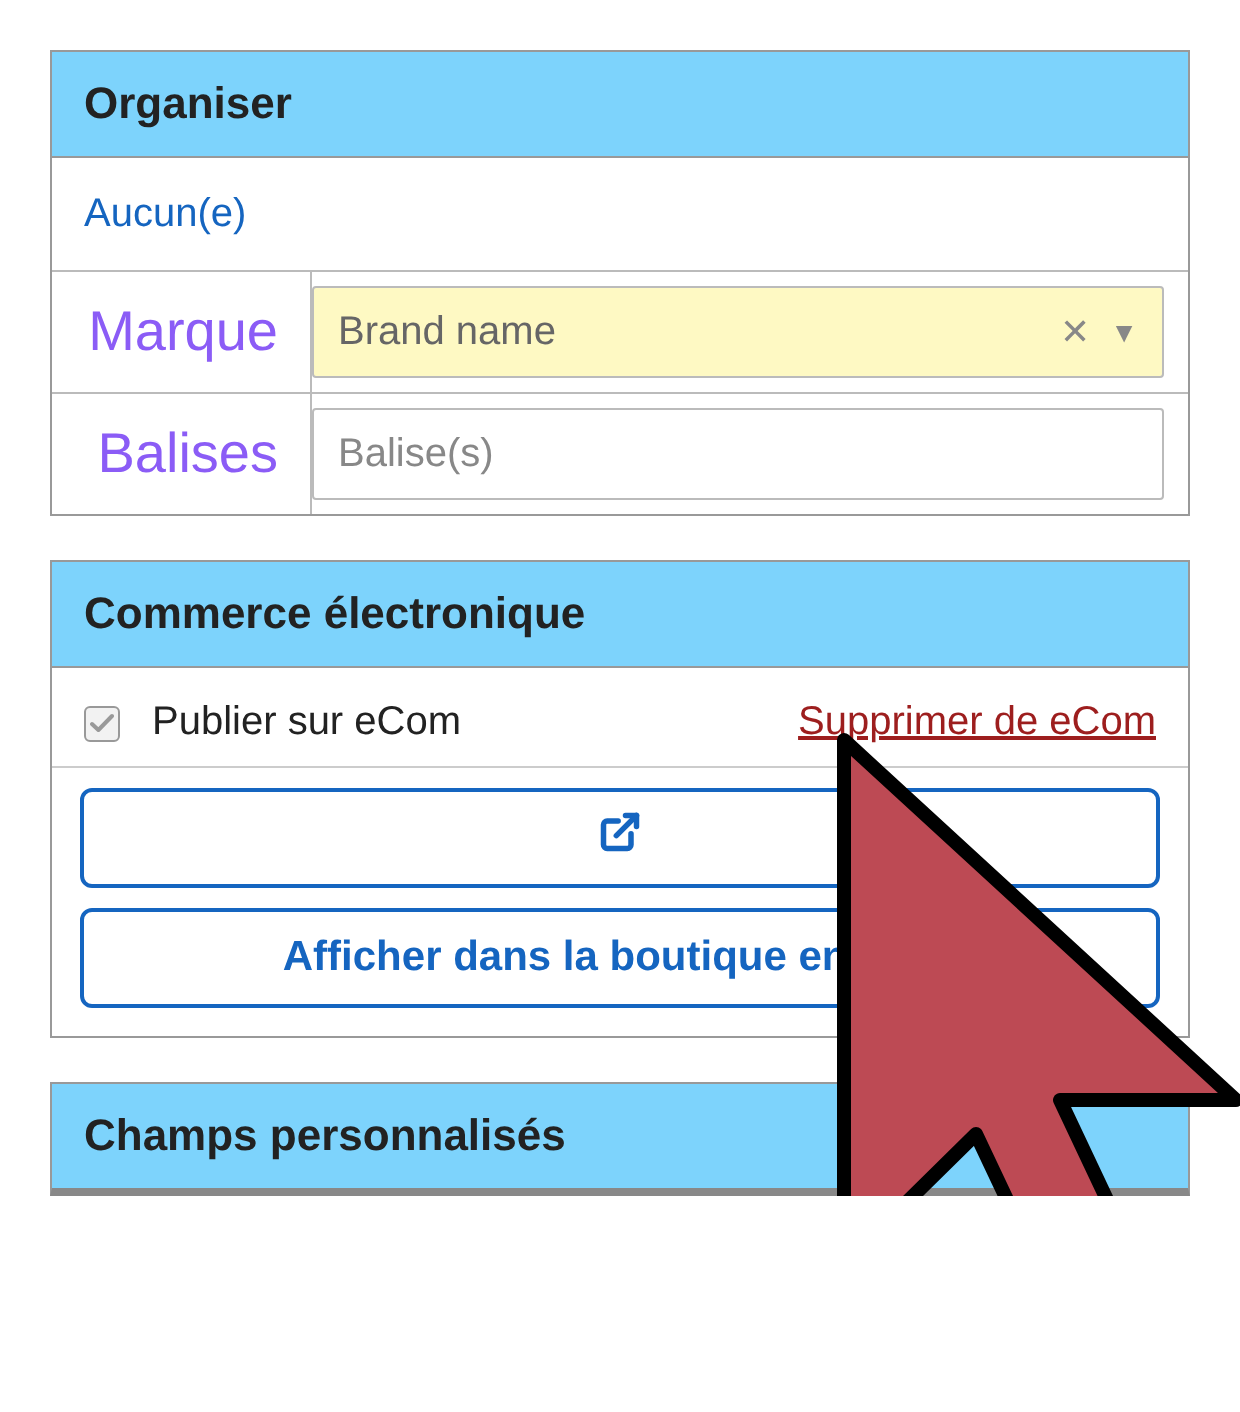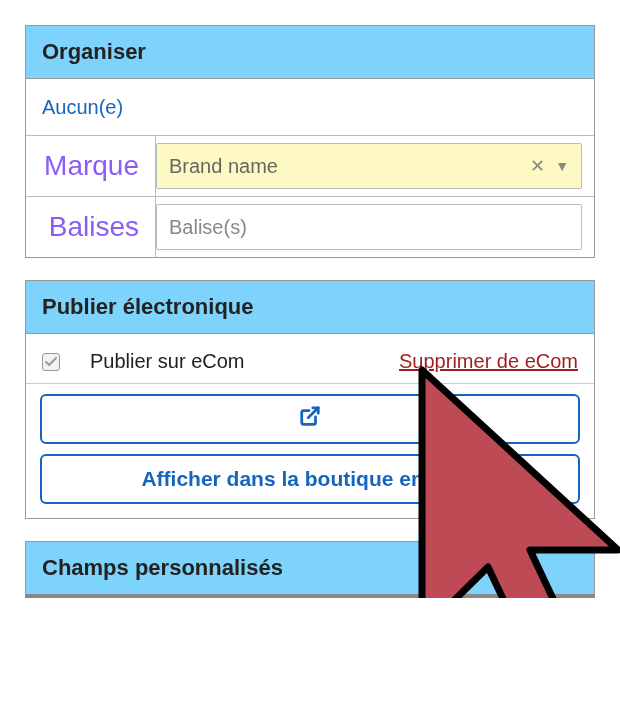--- a/index.html
+++ b/index.html
@@ -96,21 +96,21 @@
     font-family: inherit;
   }
   .input-box::placeholder { color: #888; }
 
   .body-pad {
     padding: 14px 14px 4px 14px;
   }
   .ecom-top {
     display: flex;
     align-items: center;
-    gap: 30px;
+    gap: 16px;
     font-size: 20px;
     padding: 2px 2px 10px 2px;
   }
   .checkbox {
     width: 18px; height: 18px;
     border: 1px solid #999;
     border-radius: 3px;
     display: inline-flex;
     align-items: center;
     justify-content: center;
@@ -187,21 +187,21 @@
 
     <div class="row">
       <div class="row-label col">Balises</div>
       <div class="field">
         <input class="input-box" placeholder="Balise(s)" style="">
       </div>
     </div>
   </div>
 
   <div class="panel">
-    <div class="panel-header">Publier électronique</div>
+    <div class="panel-header">Commerce électronique</div>
     <div class="body-pad">
       <div class="ecom-top">
         <span class="checkbox">
           <svg viewBox="0 0 12 12">
               <path d="M1 6 L4.2 9 L11 2" stroke="#999" stroke-width="2" fill="none" stroke-linecap="round" stroke-linejoin="round"></path>
             </svg>
         </span>
         <span>Publier sur eCom</span>
         <a class="red-link">Supprimer de eCom</a>
       </div>

